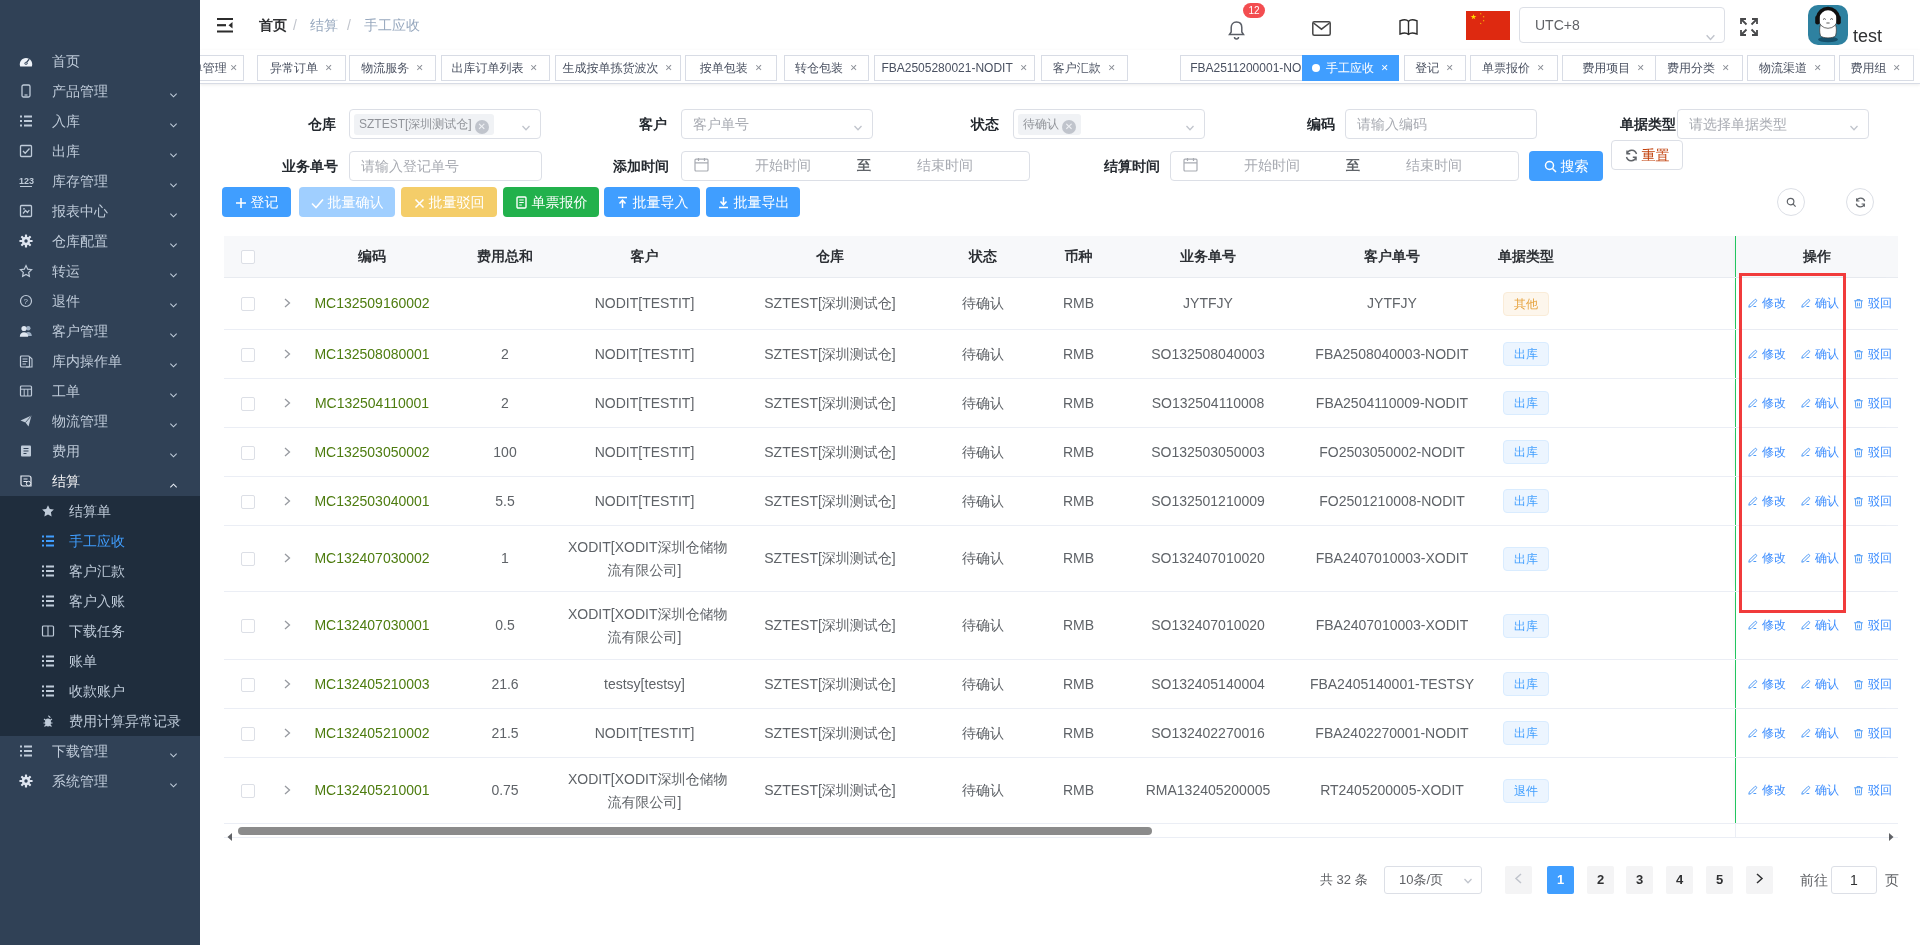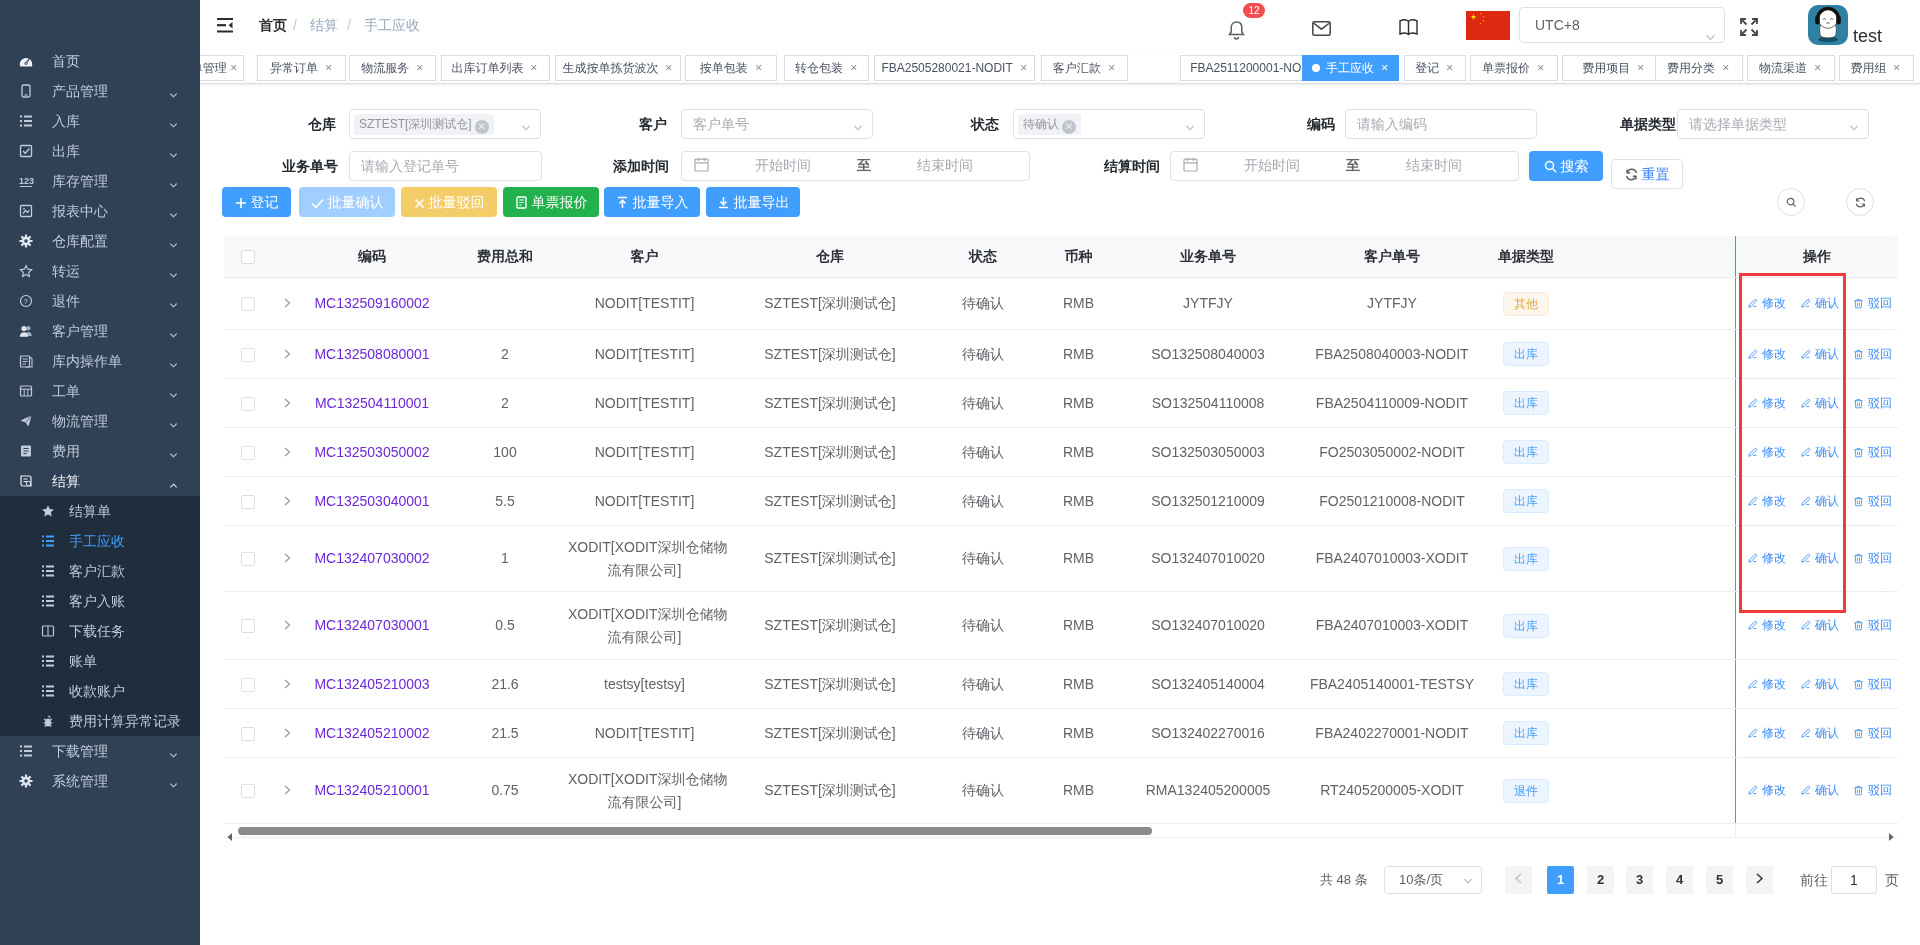--- a/index.html
+++ b/index.html
@@ -42,21 +42,21 @@
 
 #tbl{position:absolute;left:224px;top:236px;width:1674px;}
 .trow{display:flex;width:1674px;border-bottom:1px solid #ebeef5;align-items:center;}
 .trow.hd{background:#f7f8fa;border-bottom:1px solid #e8ebf0;}
 .tc{flex:none;text-align:center;font-size:14px;color:#5f6368;line-height:23px;}
 .hd .tc{color:#2d3035;font-weight:bold;}
 .c0{width:48px;}.c1{width:30px;}.c2{width:140px;}.c3{width:126px;}.c4{width:153px;}
 .c5{width:218px;}.c6{width:88px;}.c7{width:103px;}.c8{width:156px;}.c9{width:212px;}
 .c10{width:56px;}.c11{width:181px;}
 .c12{width:163px;align-self:stretch;display:flex;align-items:center;border-left:1px solid #22c55e;box-shadow:-4px 0 6px -4px rgba(0,0,0,.06);font-family:Liberation Serif, serif;}
-.lnk{color:#6d28d9;}
+.lnk{color:#4d7c0f;}
 .cb{display:inline-block;width:14px;height:14px;border:1px solid #dcdfe6;border-radius:2px;background:#fff;vertical-align:middle;}
 .ttag{display:inline-block;width:46px;height:24px;line-height:22px;border-radius:4px;font-size:12px;text-align:center;}
 .ttag.blue{color:#409eff;background:#ecf5ff;border:1px solid #d9ecff;}
 .ttag.org{color:#e6a23c;background:#fdf6ec;border:1px solid #faecd8;}
 .op{display:flex;align-items:center;font-size:12px;color:#3b8cfe;padding-left:11px;white-space:nowrap;}
 .op svg{margin-right:4px;}
 .op .it{margin-right:14px;display:flex;align-items:center;}
 
 .pgbox{position:absolute;height:28px;font-size:13px;color:#606266;}
 .pbtn{position:absolute;top:866px;width:27px;height:28px;border-radius:2px;background:#f4f4f5;color:#303133;text-align:center;line-height:28px;font-size:13px;font-weight:bold;}
@@ -439,21 +439,21 @@
       </svg></span>
     <span class="ph" style="flex:1;text-align:center;">开始时间</span>
     <span style="color:#5f6368;font-weight:bold;">至</span>
     <span class="ph" style="flex:1;text-align:center;">结束时间</span>
     <span style="width:10px"></span>
   </div>
 <div class="btn" style="left:1529px;top:151px;width:74px;background:#409eff;"><svg width="13" height="13" viewBox="0 0 13 13">
       <circle cx="5.5" cy="5.5" r="4" fill="none" stroke="#fff" stroke-width="1.5"></circle>
       <path d="M8.5 8.5 L12 12" stroke="#fff" stroke-width="1.5"></path>
     </svg>搜索</div>
-<div class="btn" style="left:1611px;top:159px;width:72px;background:#fff;border:1px solid #dcdfe6;color:#3b82f6;line-height:28px;"><svg width="13" height="13" viewBox="0 0 13 13">
+<div class="btn" style="left:1611px;top:140px;width:72px;background:#fff;border:1px solid #dcdfe6;color:#c2410c;line-height:28px;"><svg width="13" height="13" viewBox="0 0 13 13">
       <path d="M11.5 5 A5 5 0 0 0 2 4.4 M1.5 8 A5 5 0 0 0 11 8.6" fill="none" stroke="#5f6368" stroke-width="1.4"></path>
       <path d="M2 1.5 V4.7 H5.2" fill="none" stroke="#5f6368" stroke-width="1.4"></path>
       <path d="M11 11.5 V8.3 H7.8" fill="none" stroke="#5f6368" stroke-width="1.4"></path>
     </svg>重置</div>
 
 <div class="btn" style="left:222px;top:187px;width:69px;background:#409eff;"><svg width="12" height="12" viewBox="0 0 12 12">
       <path d="M6 1v10M1 6h10" stroke="#fff" stroke-width="1.6"></path>
     </svg>登记</div>
 <div class="btn" style="left:299px;top:187px;width:96px;background:#a0cfff;"><svg width="13" height="11" viewBox="0 0 13 11">
       <path d="M1 5.5 L5 9.5 L12 1.5" fill="none" stroke="#fff" stroke-width="1.6"></path>
@@ -819,21 +819,21 @@
   <span class="abs" style="left:1511px;top:0;height:14px;border-left:1px solid #ebeef5;"></span>
   <span class="abs" style="left:2px;top:3px;"><svg width="8" height="8" viewBox="0 0 8 8">
         <path d="M6 0 L1.5 4 L6 8 Z" fill="#606266"></path>
       </svg></span>
   <span class="abs" style="left:14px;top:3px;width:914px;height:8px;border-radius:4px;background:#8b8b8b;"></span>
   <span class="abs" style="right:3px;top:3px;"><svg width="8" height="8" viewBox="0 0 8 8">
         <path d="M2 0 L6.5 4 L2 8 Z" fill="#606266"></path>
       </svg></span>
 </div>
 
-<div class="pgbox" style="left:1320px;top:866px;line-height:28px;">共 48 条</div>
+<div class="pgbox" style="left:1320px;top:866px;line-height:28px;">共 32 条</div>
 <div class="pgbox" style="left:1384px;top:866px;width:98px;border:1px solid #dcdfe6;border-radius:3px;line-height:26px;"><span style="margin-left:14px;">10条/页</span><svg style="position:absolute;right:8px;top:9px" width="10" height="10" viewBox="0 0 10 10">
       <path d="M1.5 3 L5 6.7 L8.5 3" fill="none" stroke="#c0c4cc" stroke-width="1.3"></path>
     </svg></div>
 <div class="pbtn" style="left:1505px;"><svg width="9" height="11" viewBox="0 0 9 11">
       <path d="M7 1 L2 5.5 L7 10" fill="none" stroke="#c0c4cc" stroke-width="1.5"></path>
     </svg></div>
 <div class="pbtn on" style="left:1547px;">1</div>
 <div class="pbtn" style="left:1587px;">2</div>
 <div class="pbtn" style="left:1626px;">3</div>
 <div class="pbtn" style="left:1666px;">4</div>

